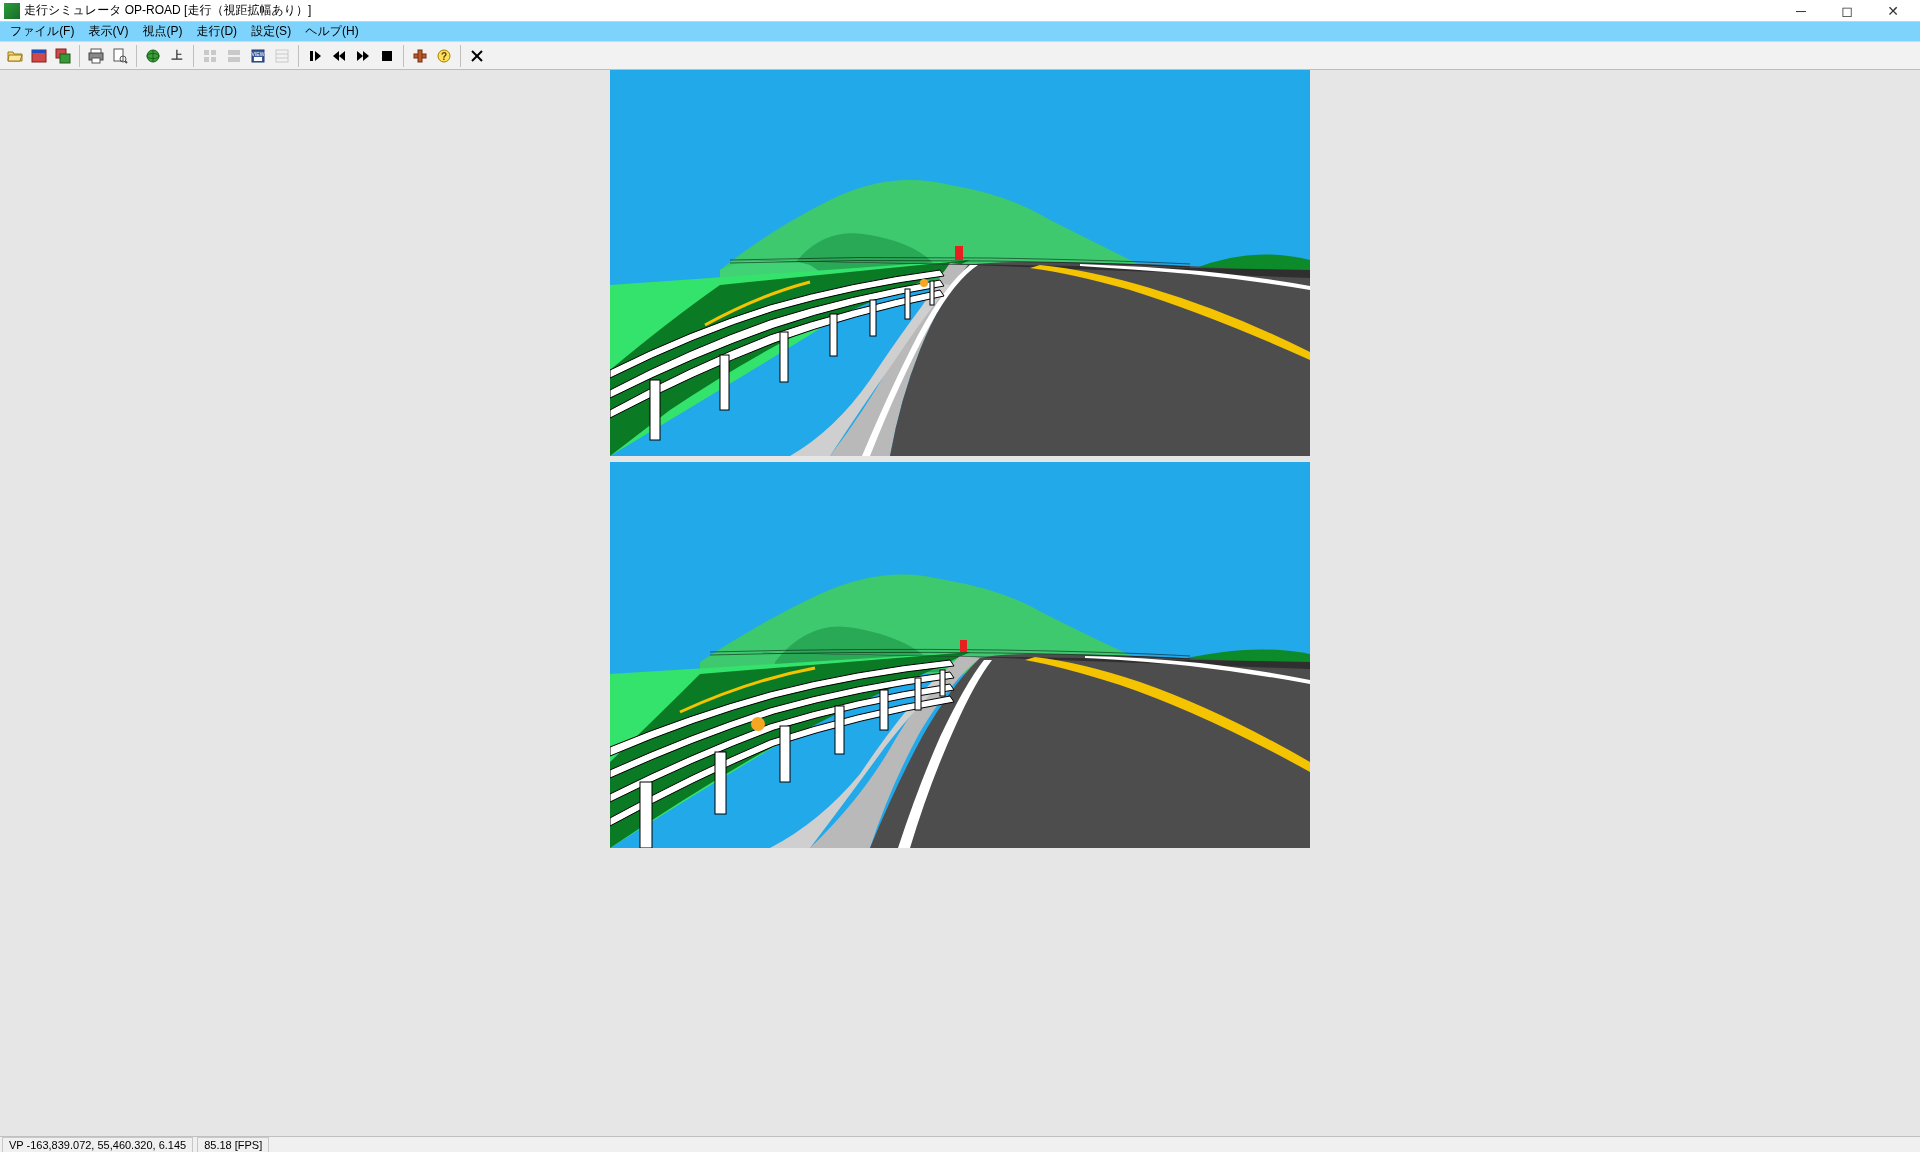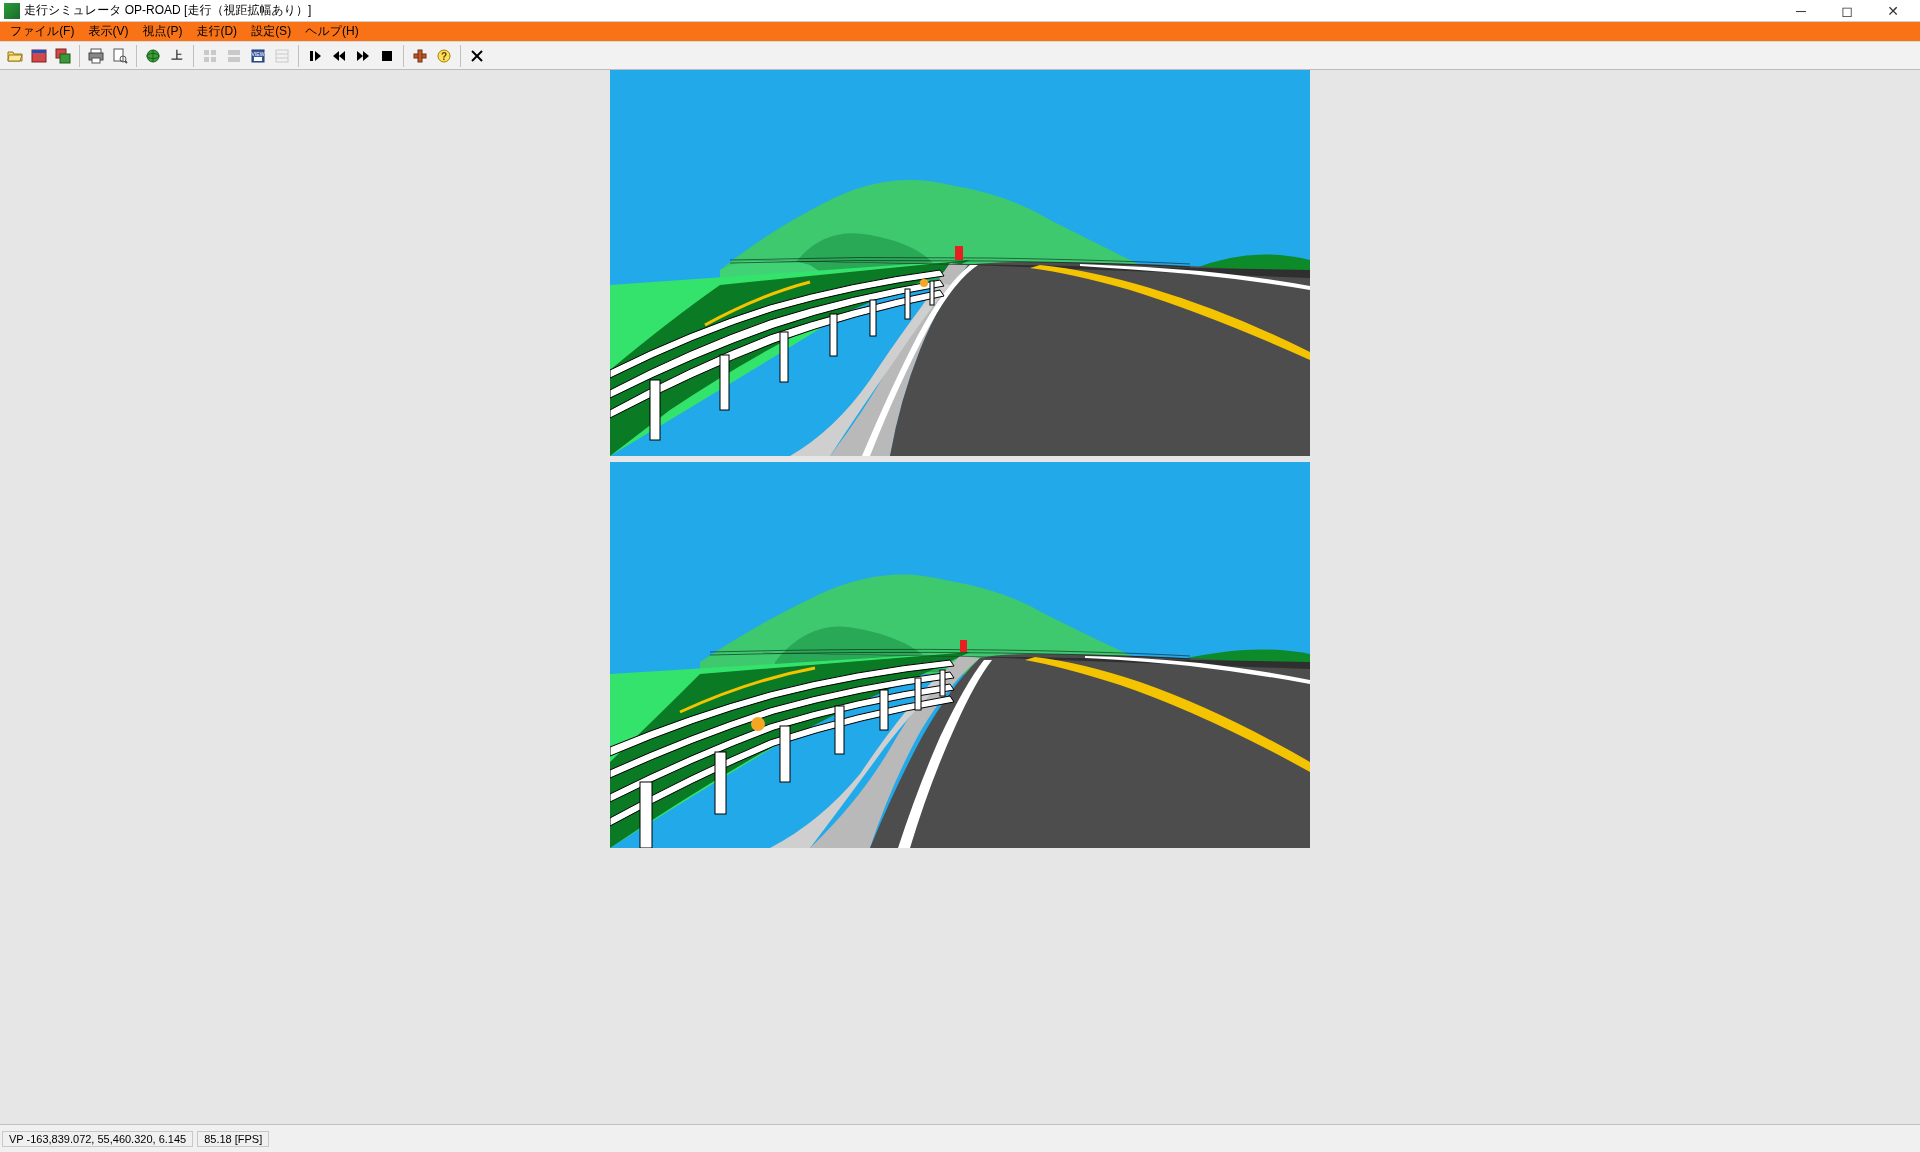--- a/index.html
+++ b/index.html
@@ -29,21 +29,21 @@
     .titlebar .title { flex: 0 0 auto; color: #000; font-size: 12px; }
     .titlebar .spacer { flex: 1; }
     .win-btn {
       width: 46px; height: 22px;
       display:flex; align-items:center; justify-content:center;
       color:#333; font-size: 14px;
     }
 
     .menubar {
       height: 20px;
-      background: #f97316;
+      background: #7dd3fc;
       display: flex;
       align-items: center;
       padding: 0 4px;
       gap: 2px;
       border-bottom: 1px solid #d8d8d8;
       font-size: 12px;
     }
     .menu-item { padding: 2px 6px; }
 
     .toolbar {
@@ -85,21 +85,21 @@
       width: 700px;
       height: 386px;
       background: #22a9ea;
       position: relative;
       overflow:hidden;
     }
     .viewport2 { height: 386px; }
     .viewport svg { position:absolute; inset:0; width:100%; height:100%; }
 
     .statusbar {
-      height: 28px;
+      height: 16px;
       border-top: 1px solid #c0c0c0;
       background: #f0f0f0;
       display:flex; align-items:center;
       font-size: 11px;
       padding: 0 2px;
       gap: 4px;
     }
     .status-cell {
       border: 1px solid #c8c8c8;
       padding: 1px 6px;

